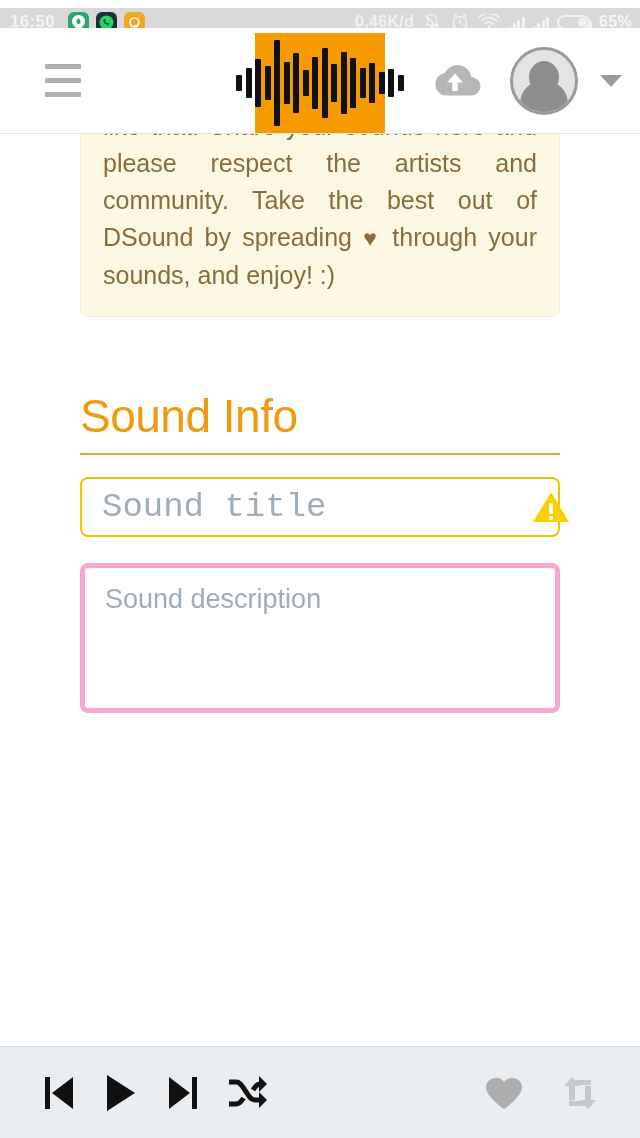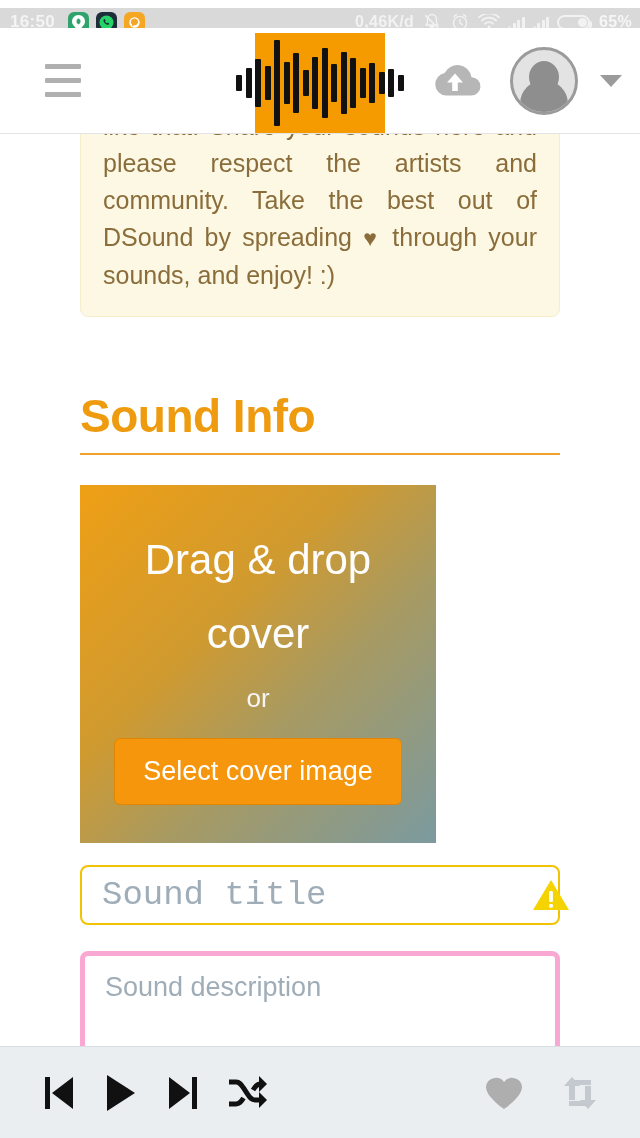--- a/index.html
+++ b/index.html
@@ -76,21 +76,21 @@
 
   .notice {
     margin:-27px 80px 0 80px; background:#fcf8e3; border:1px solid #f5eeca;
     border-radius:0 0 8px 8px; padding:0 22px 22px 22px; color:#8a6d3b;
     font-size:25px; line-height:37px; text-align:justify;
   }
   .notice p { text-align:justify; text-justify:inter-word; }
   .notice .heart { color:#8a6d3b; font-size:23px; }
 
   .section-title {
-    margin:72px 80px 0 80px; color:#ef9b0f; font-size:46px; font-weight:bold;
+    margin:72px 80px 0 80px; color:#ef9b0f; font-size:46px; font-weight:normal;
     letter-spacing:-0.5px; padding-bottom:10px; border-bottom:2px solid #f0a32a;
   }
 
   .cover {
     margin:30px 0 0 80px; width:356px; height:358px;
     background:linear-gradient(135deg,#ef9f15 0%, #d09a2f 38%, #a79a63 62%, #7b9aa0 100%);
     display:flex; flex-direction:column; align-items:center; justify-content:center;
     cursor:pointer;
   }
   .cover-title { color:#fdfdfd; font-size:42px; line-height:74px; text-align:center;
@@ -253,25 +253,20 @@
       <p>
         <span>like that. Share your sounds here</span>
         <span>and please respect the artists and community. Take the best out of DSound by spreading</span>
         <span class="heart">♥</span>
         <span>through your sounds, and enjoy! :)</span>
       </p>
     </div>
 
     <div class="section-title">Sound Info</div>
 
-    <div class="cover">
-      <div class="cover-title">Drag &amp; drop cover</div>
-      <div class="cover-or">or</div>
-      <button class="cover-btn">Select cover image</button>
-    </div>
 
     <div class="field-title">
       <input type="text" placeholder="Sound title" style="">
       <span class="warn">
         <svg width="38" height="34" viewBox="0 0 38 34">
           <path d="M19 2 37 32H1z" fill="#f5d300"></path>
           <rect x="17.1" y="13" width="3.8" height="11" rx="1.2" fill="#fff"></rect>
           <rect x="17.1" y="26" width="3.8" height="3.8" rx="1.2" fill="#fff"></rect>
         </svg>
       </span>

